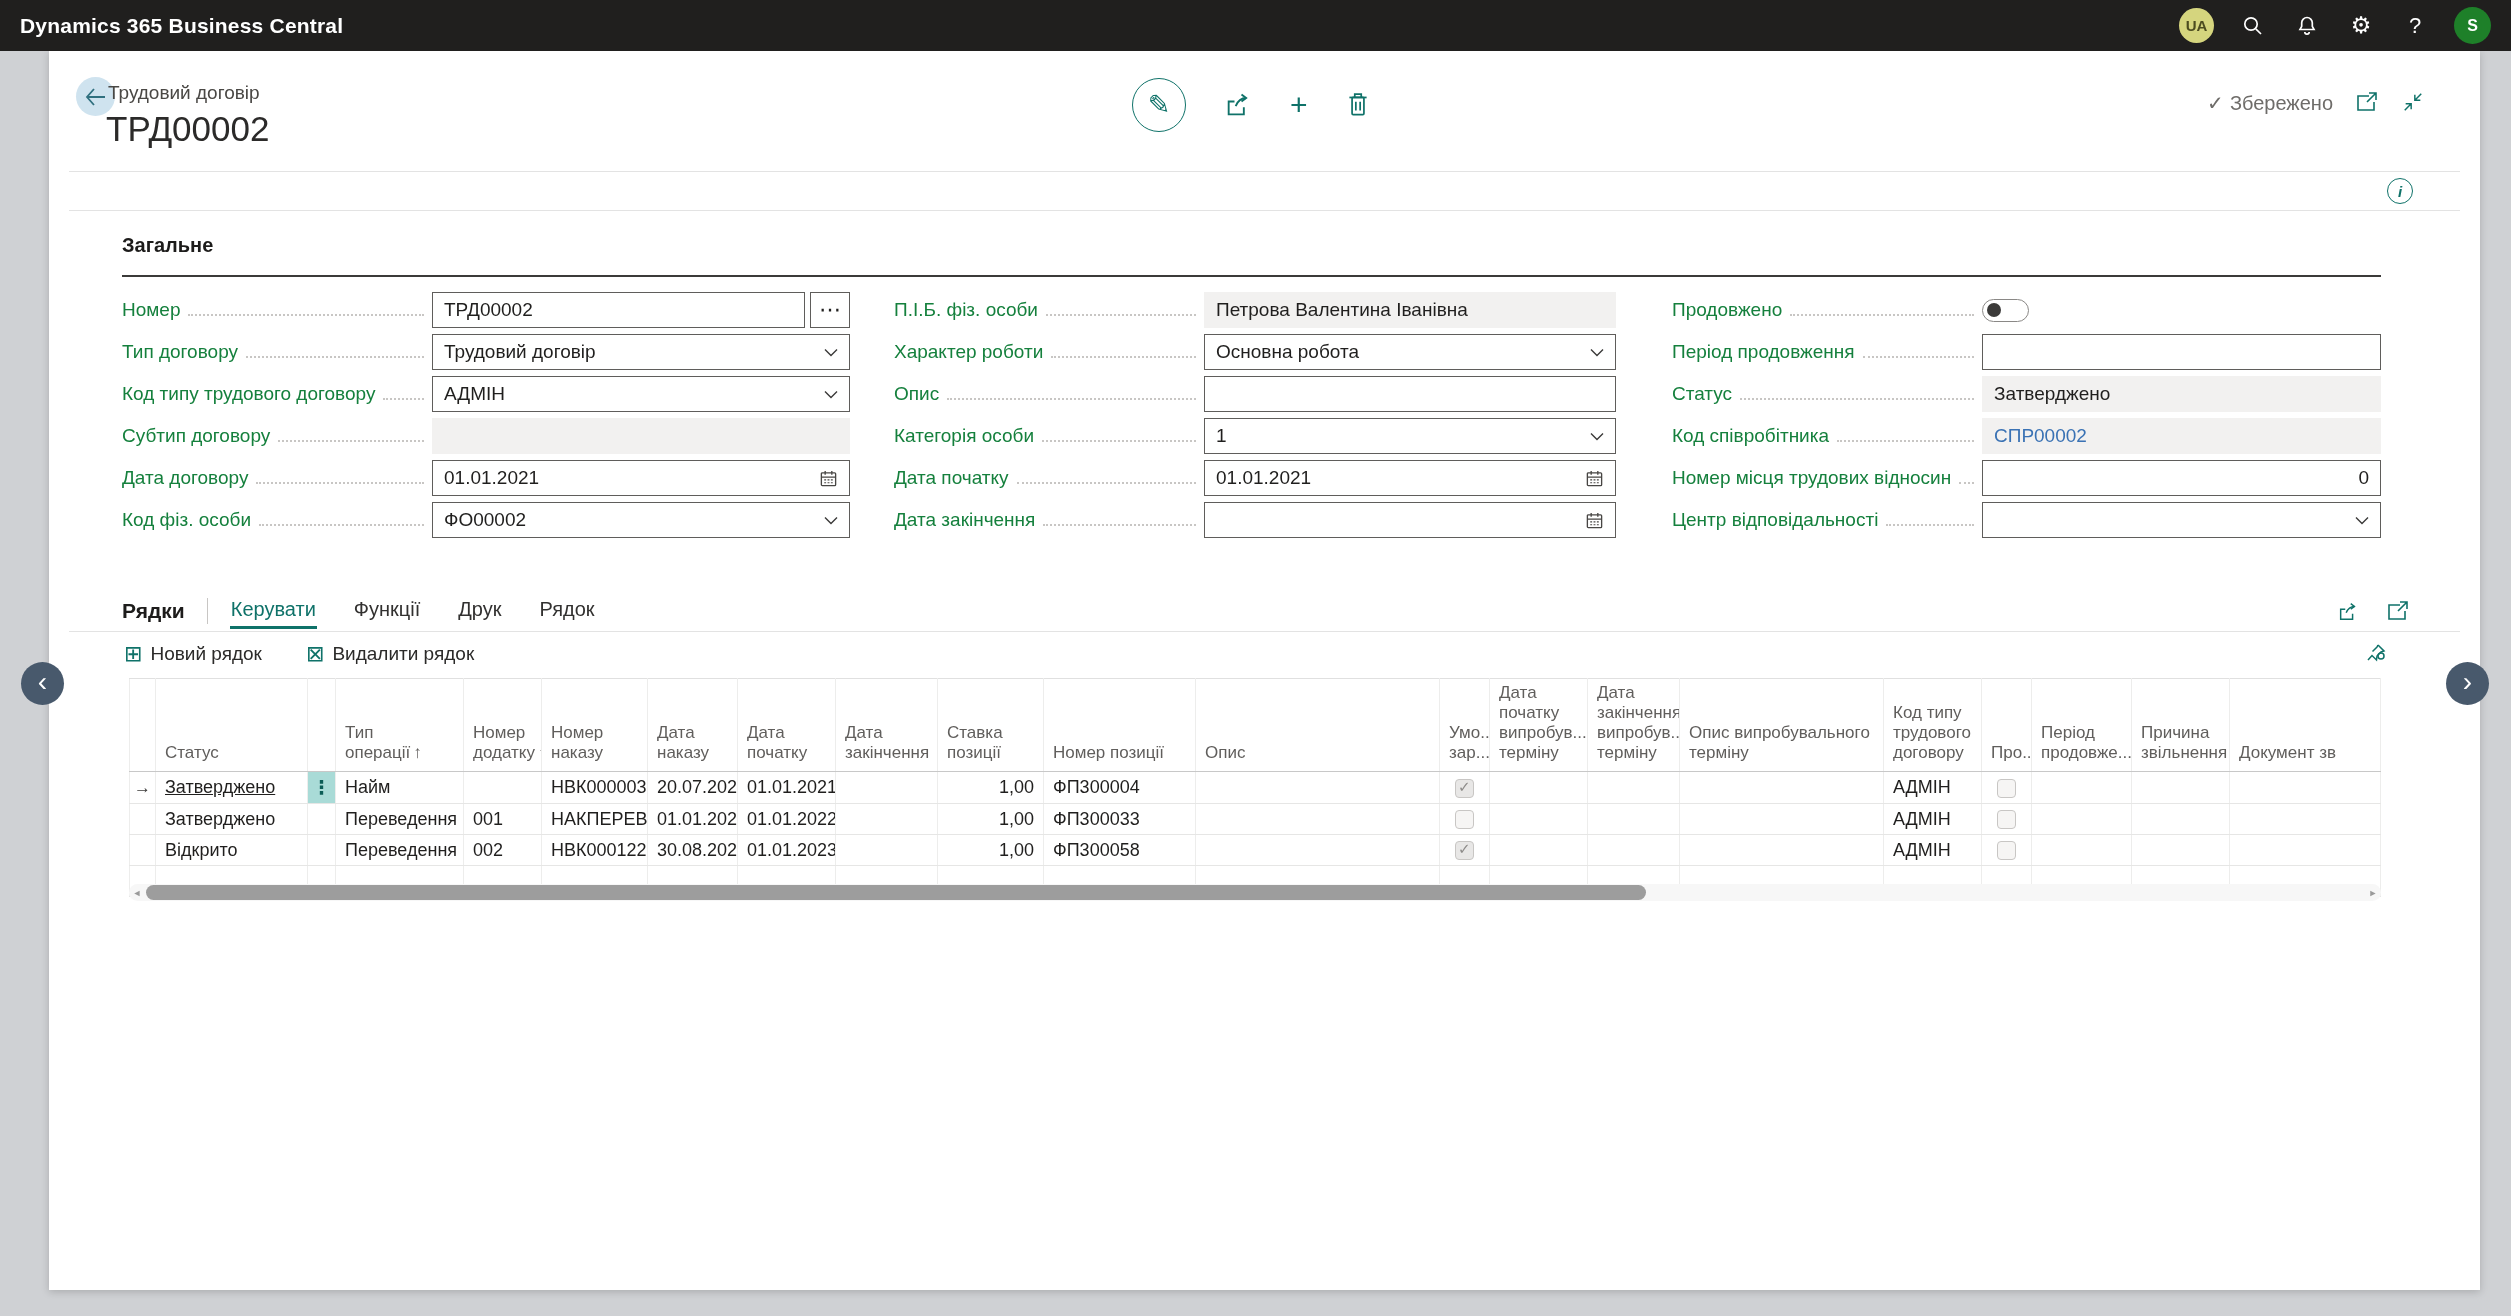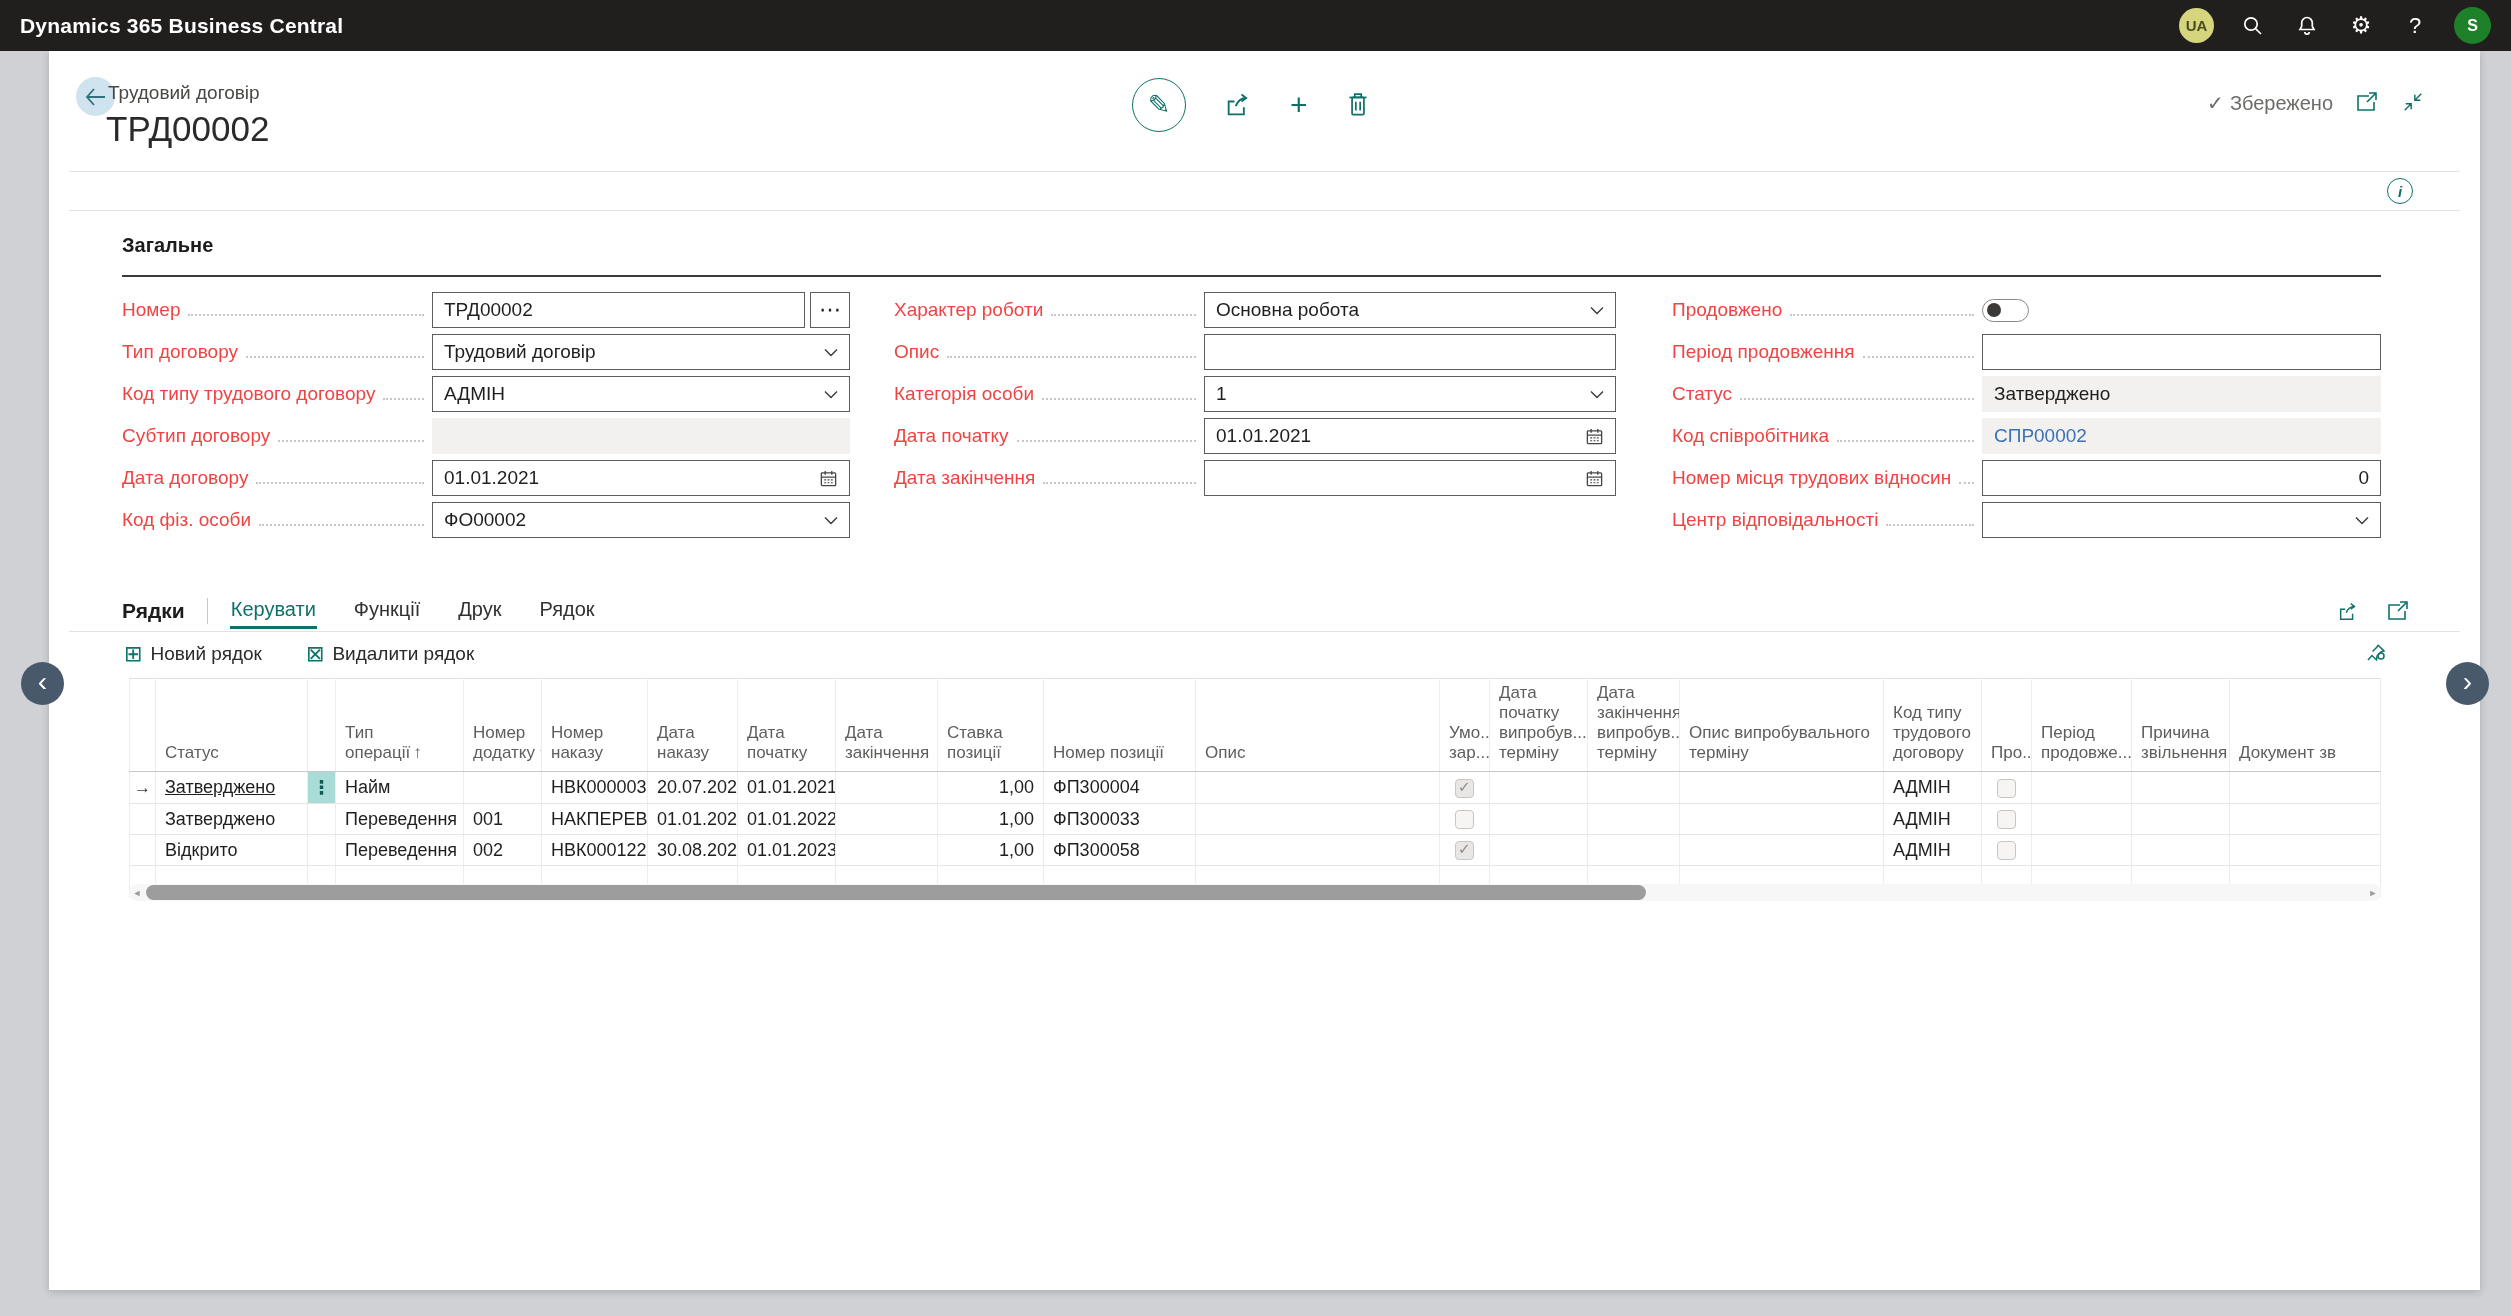--- a/index.html
+++ b/index.html
@@ -44,21 +44,21 @@
     border-radius:50%; color:#0f7269; font-size:15px; font-style:italic; font-weight:700;
     display:flex; align-items:center; justify-content:center; background:none; cursor:pointer; }
   
   .section-title { position:absolute; left:73px; top:183px; font-size:20px; font-weight:700; color:#1d1c1b; }
   .section-rule { position:absolute; left:73px; width:2259px; top:224px; border-bottom:2px solid #3b3a39; }
   .fcol { position:absolute; top:241px; display:flex; flex-direction:column; gap:6px; }
   .fcol1 { left:73px;  width:728px; }
   .fcol2 { left:845px; width:722px; }
   .fcol3 { left:1623px; width:709px; }
   .frow { display:flex; align-items:center; height:36px; }
-  .flabel { width:310px; flex:none; display:flex; align-items:baseline; font-size:19px; color:#ef4444; }
+  .flabel { width:310px; flex:none; display:flex; align-items:baseline; font-size:19px; color:#15803d; }
   .leader { flex:1; border-bottom:2px dotted #c8c6c4; margin:0 8px 4px 8px; min-width:12px; }
   .fctrl { flex:1; display:flex; gap:5px; position:relative; }
   .inp { flex:1; height:36px; border:1px solid #5f5d5b; background:#fff; display:flex; align-items:center;
     padding:0 11px; font-size:19px; color:#201f1e; font-family:inherit; position:relative; min-width:0; }
   input.inp { outline:none; }
   .inp.disabled { background:#f2f1f0; border-color:#f2f1f0; }
   .inp .val { overflow:hidden; white-space:nowrap; flex:1; }
   .link { color:#3a72b4; }
   .trail-ic { flex:none; margin-left:8px; display:flex; align-items:center; }
   .assist { width:40px; height:36px; flex:none; border:1px solid #5f5d5b; background:#fff; font-size:22px;
@@ -287,20 +287,31 @@
               <svg width="14" height="9" viewBox="0 0 14 9" fill="none" stroke="#3b3a39" stroke-width="1.4">
                 <path d="M1 1.5l6 6 6-6"></path>
               </svg>
             </span>
         </div>
       </div>
     </div>
   </div>
 
   <div class="fcol fcol2">
+    <div class="frow">
+      <div class="flabel">
+          <span>П.І.Б. фіз. особи</span>
+          <span class="leader"></span>
+        </div>
+      <div class="fctrl">
+        <div class="inp disabled">
+            <span class="val">Петрова Валентина Іванівна</span>
+          </div>
+      </div>
+    </div>
     <div class="frow">
       <div class="flabel">
           <span>Характер роботи</span>
           <span class="leader"></span>
         </div>
       <div class="fctrl">
         <div class="inp">
           <span class="val">Основна робота</span>
           <span class="trail-ic">
               <svg width="14" height="9" viewBox="0 0 14 9" fill="none" stroke="#3b3a39" stroke-width="1.4">

